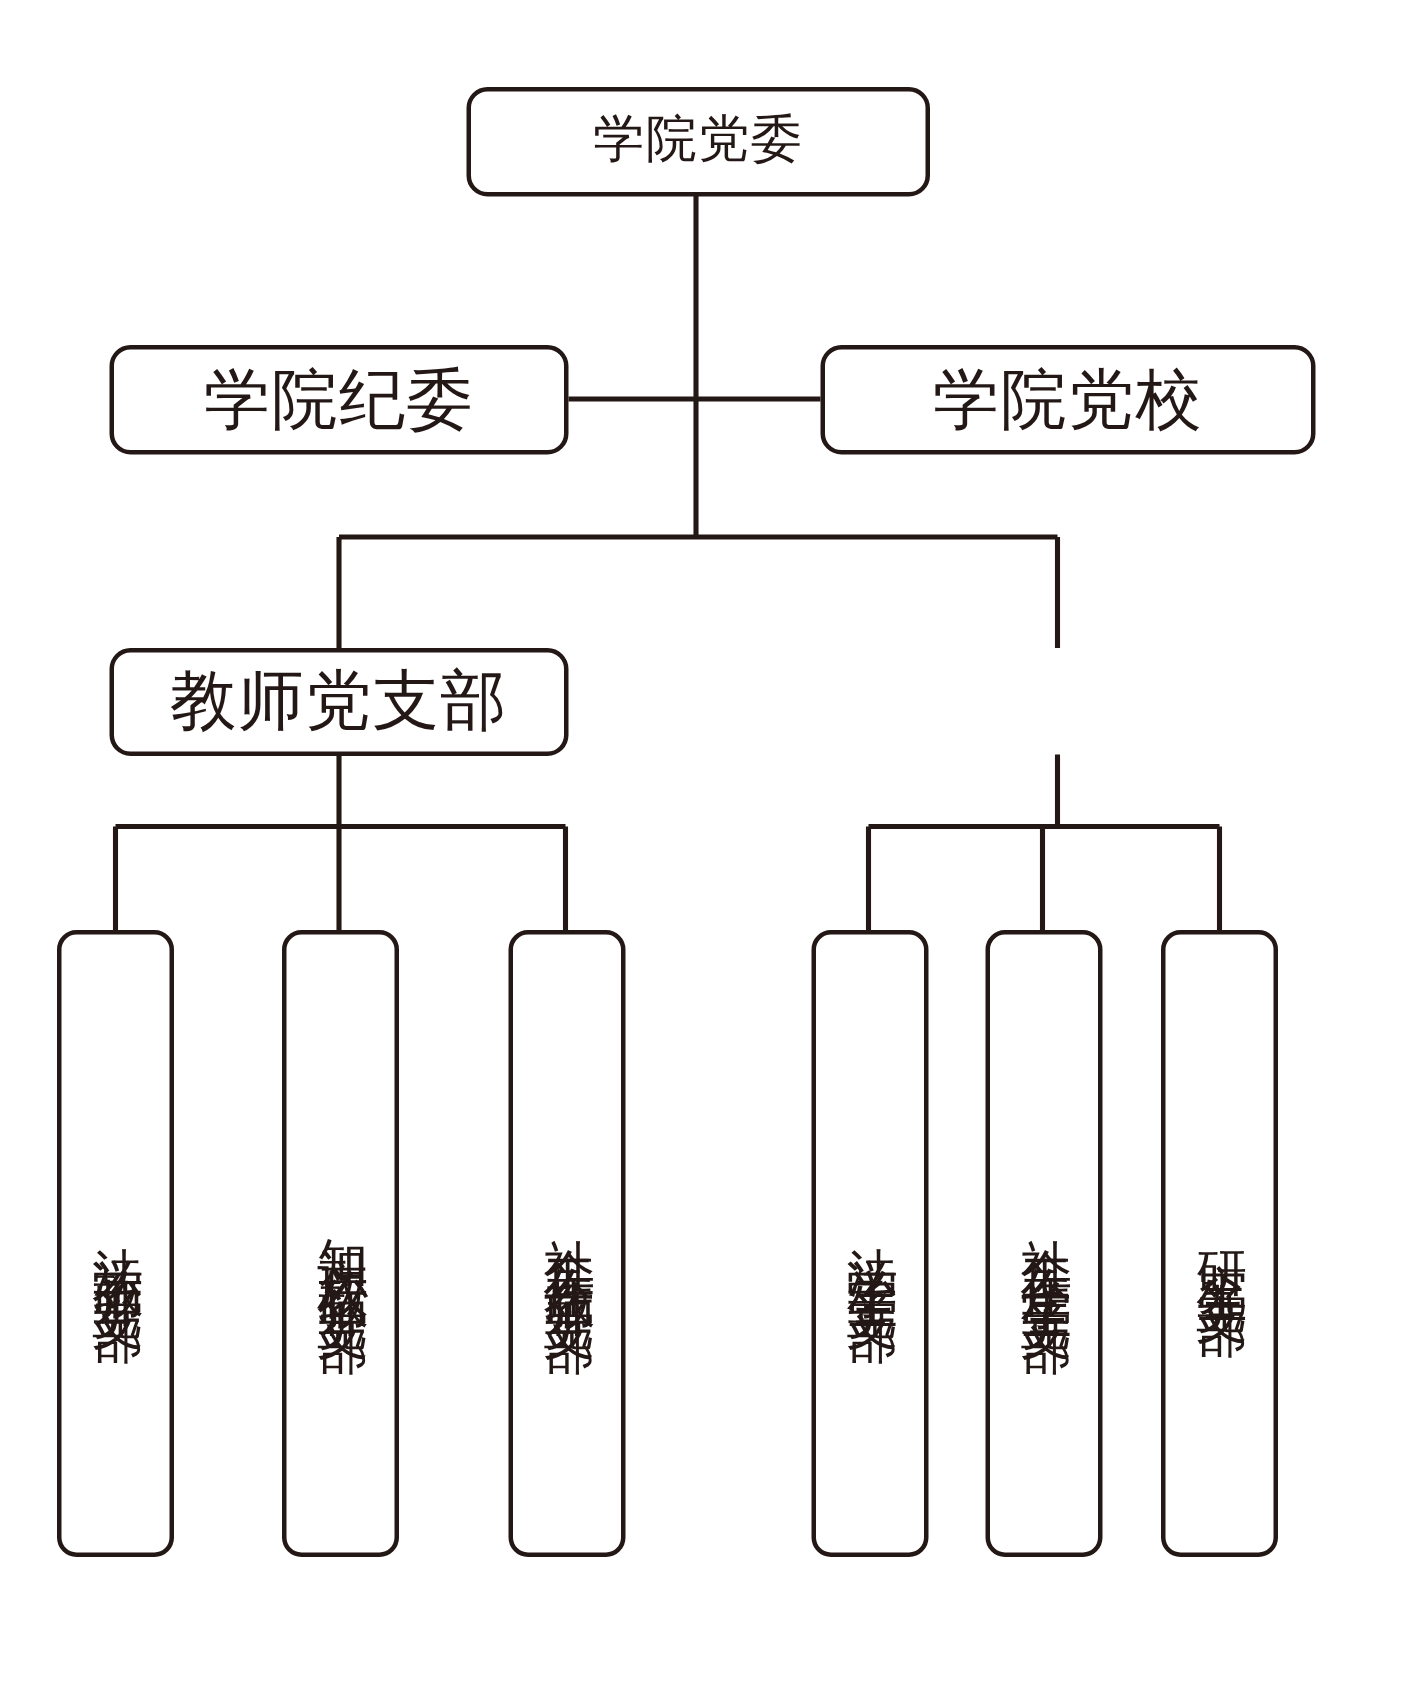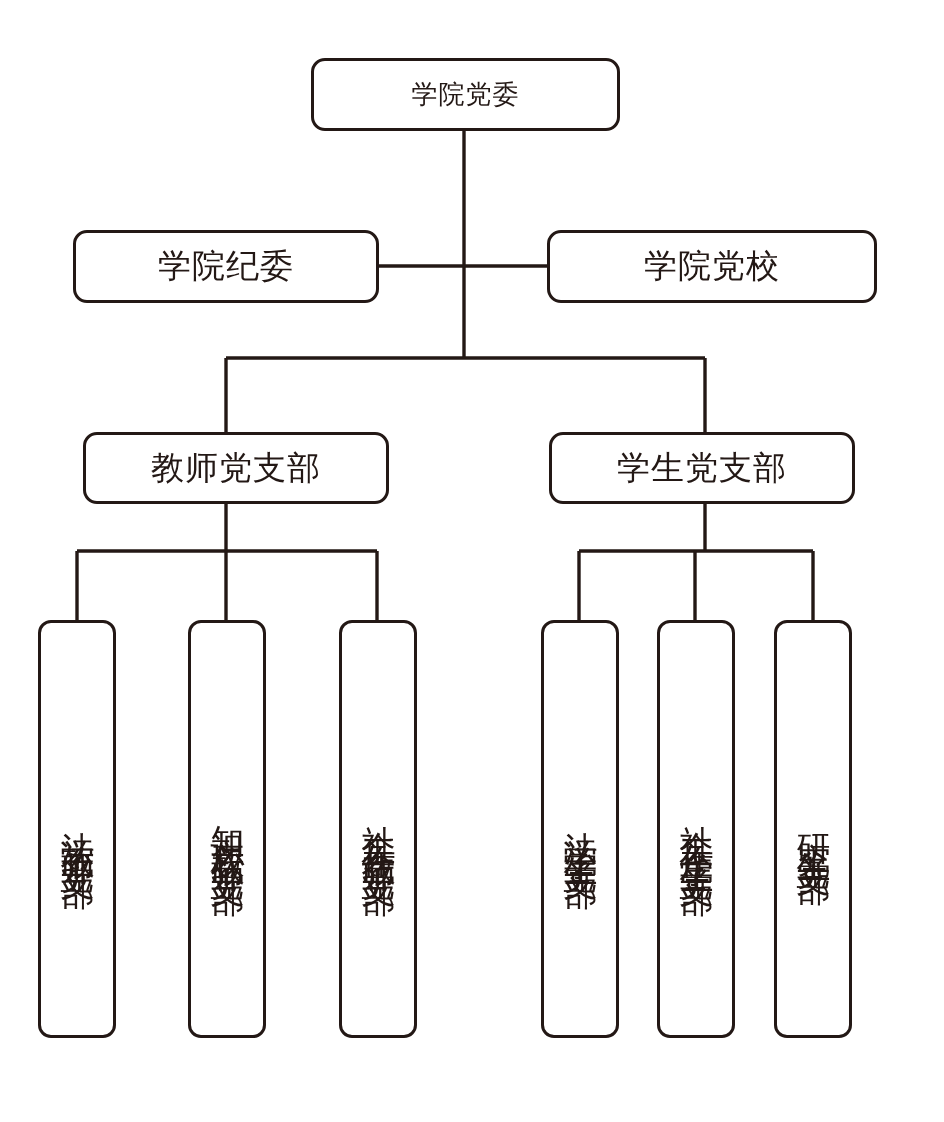--- a/index.html
+++ b/index.html
@@ -33,26 +33,26 @@
     display: flex;
     align-items: center;
     justify-content: center;
     color: #231815;
     line-height: 1.12;
   }
   .node-h {
     border-radius: 14px;
   }
   .node-h .node-label {
-    font-size: 33px;
+    font-size: 44px;
     letter-spacing: 1px;
     white-space: nowrap;
   }
   .node-top .node-label {
-    font-size: 26px;
+    font-size: 34px;
   }
   .node-v {
     border-radius: 13px;
     padding: 14px 0;
   }
   .node-v .node-label {
     writing-mode: vertical-rl;
     text-orientation: upright;
     font-size: 34px;
     letter-spacing: 7px;
@@ -95,27 +95,24 @@
   </div>
 
   <div class="node node-h" style="left:73px; top:230px; width:306px; height:73px;">
     <span class="node-label">学院纪委</span>
   </div>
 
   <div class="node node-h" style="left:547px; top:230px; width:330px; height:73px;">
     <span class="node-label">学院党校</span>
   </div>
 
-  <div class="node node-h" style="left:83px; top:432px; width:306px; height:72px;">
+  <div class="node node-h" style="left:73px; top:432px; width:306px; height:72px;">
     <span class="node-label">教师党支部</span>
   </div>
 
-  <div class="node node-h" style="left:549px; top:432px; width:306px; height:72px;">
-    <span class="node-label">学生党支部</span>
-  </div>
 
   <div class="node node-v" style="left:38px; top:620px; width:78px; height:418px;">
     <span class="node-label">法学教师党支部</span>
   </div>
 
   <div class="node node-v" style="left:188px; top:620px; width:78px; height:418px;">
     <span class="node-label">知识产权教师党支部</span>
   </div>
 
   <div class="node node-v" style="left:339px; top:620px; width:78px; height:418px;">

